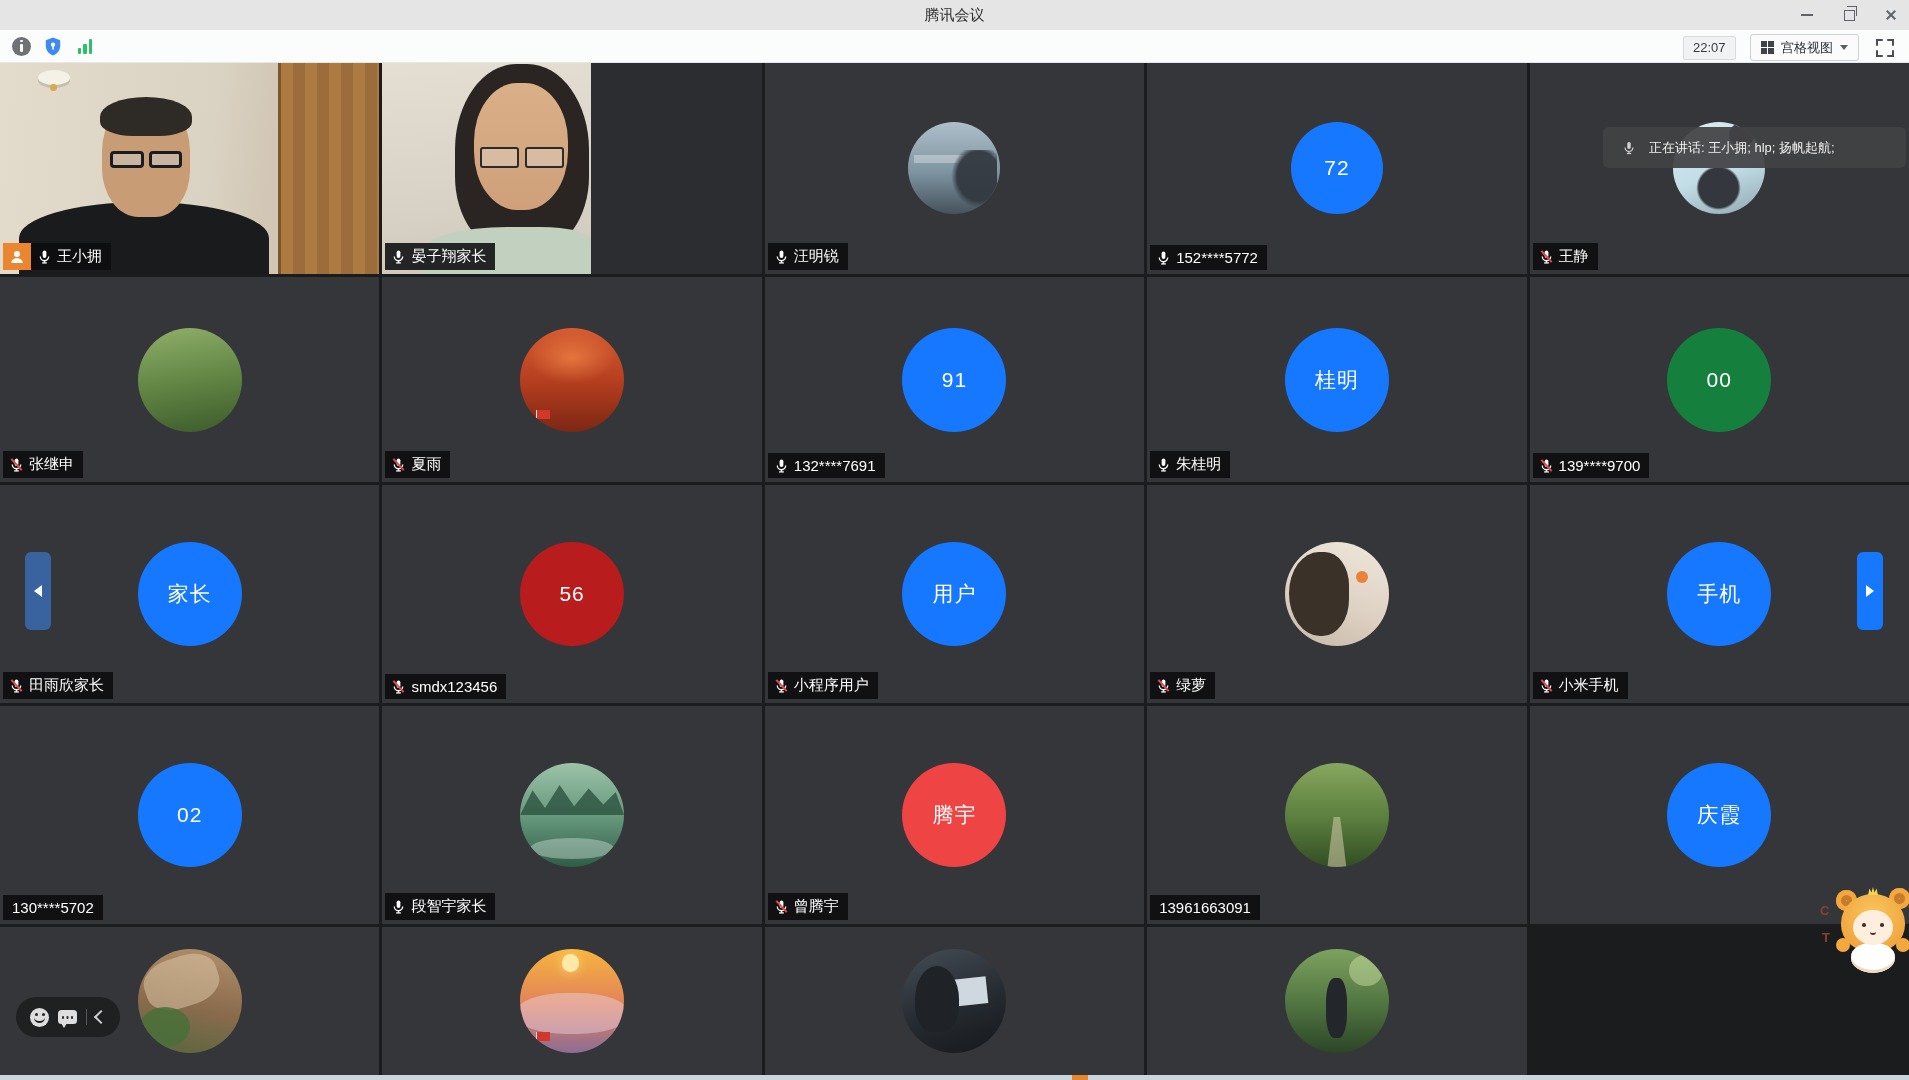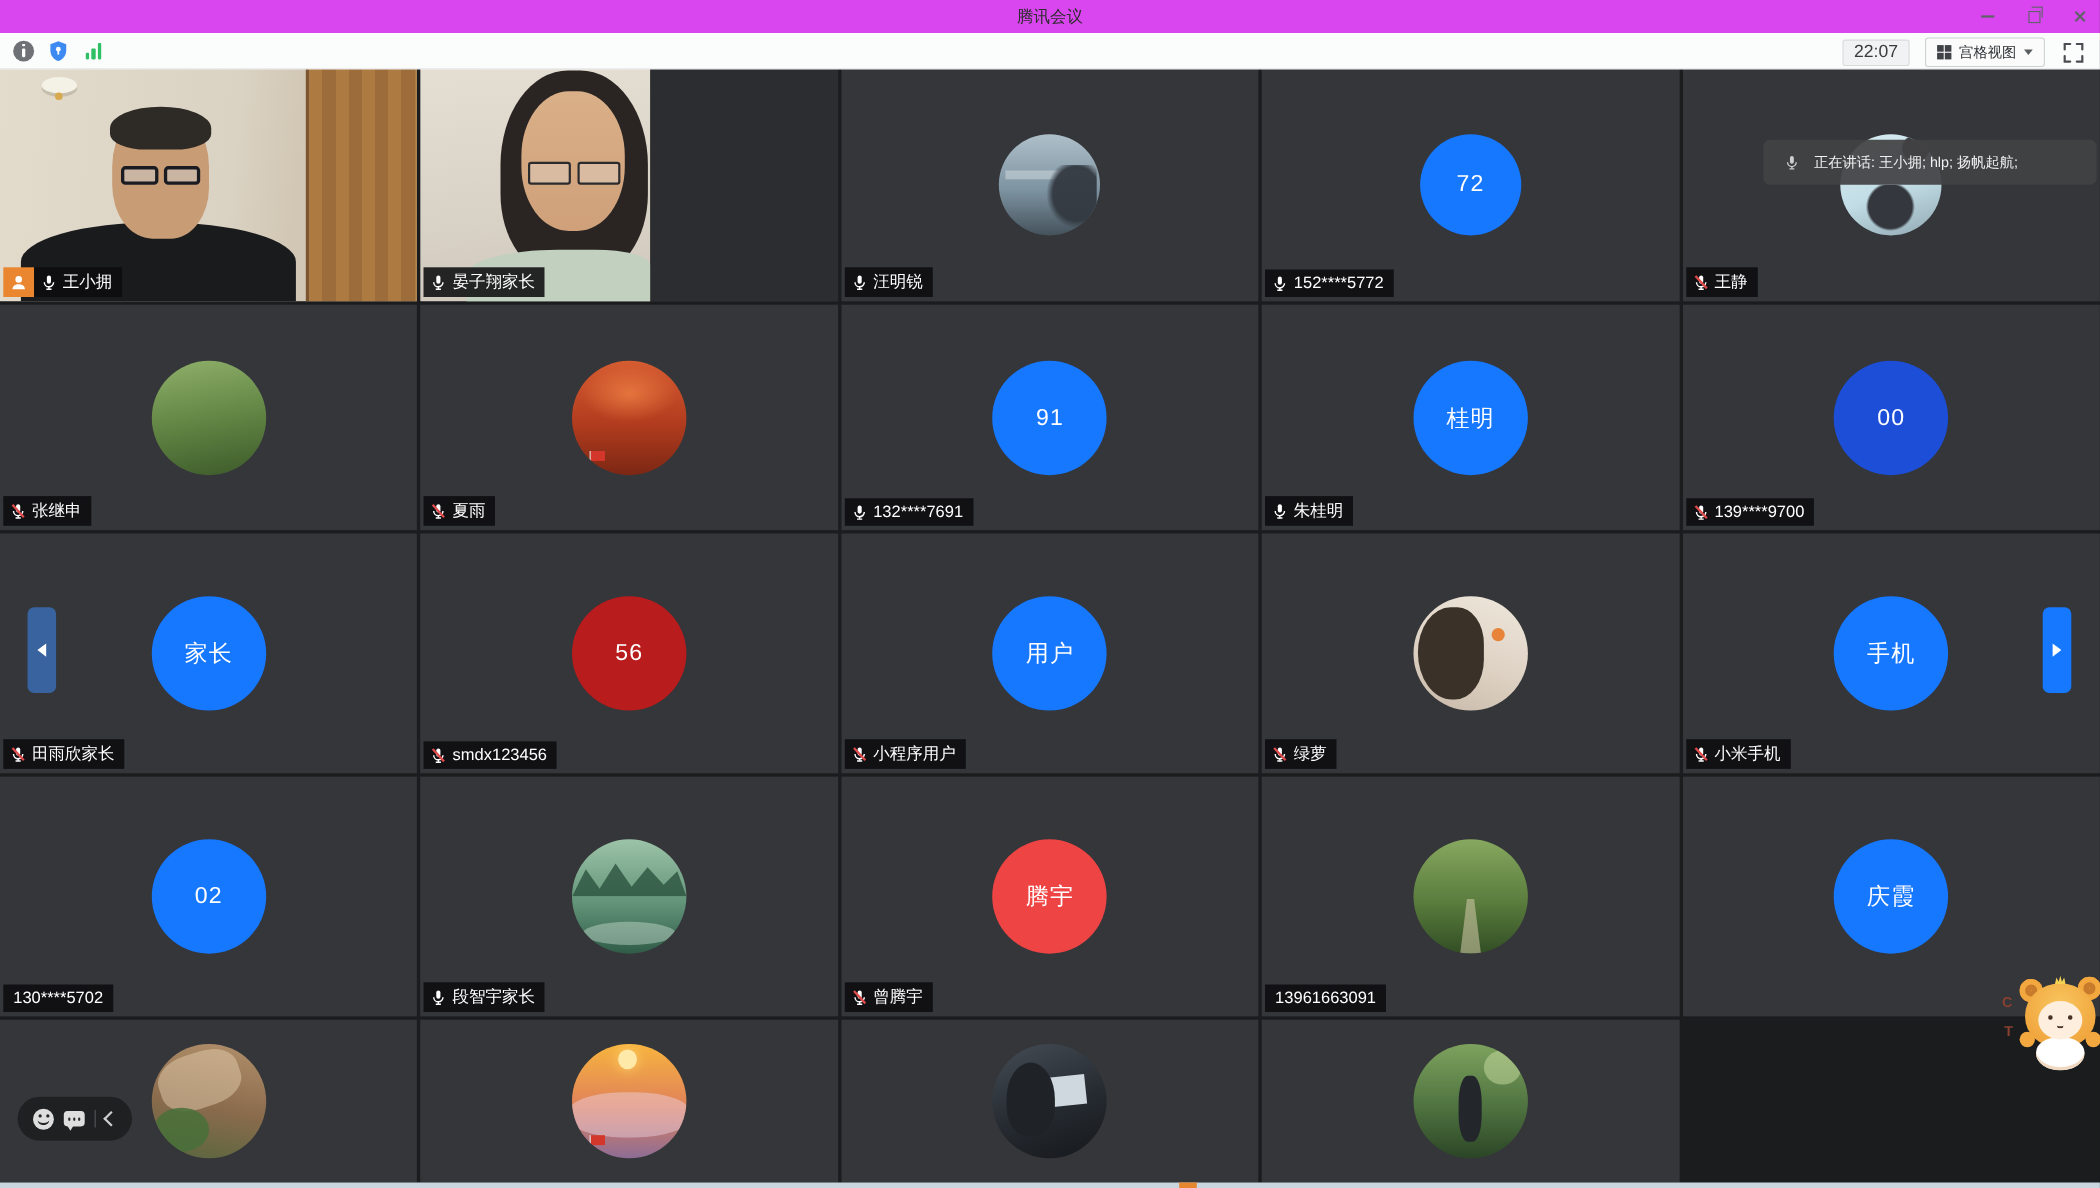--- a/index.html
+++ b/index.html
@@ -1,20 +1,20 @@
 <!DOCTYPE html>
 <html><head>
 <meta charset="utf-8">
 <style>
   html,body{margin:0;padding:0;}
   body{font-family:"Liberation Sans","DejaVu Sans",sans-serif;background:#1b1c1e;}
   #app{position:relative;width:1909px;height:1080px;overflow:hidden;background:#1b1c1e;}
 
   
-  .titlebar{position:absolute;left:0;top:0;width:100%;height:30px;background:#d946ef;border-bottom:6px solid #c2410c;z-index:40;}
+  .titlebar{position:absolute;left:0;top:0;width:100%;height:30px;background:#e5e5e5;border-bottom:6px solid #c2410c;z-index:40;}
   .titlebar .title{position:absolute;left:0;right:0;top:6px;text-align:center;font-size:15px;color:#2d2d2d;}
   .win-controls{position:absolute;right:10px;top:0;height:30px;display:flex;align-items:center;gap:26px;}
   .win-btn{width:16px;height:16px;display:flex;align-items:center;justify-content:center;cursor:pointer;}
   .glyph-min{width:12px;height:2px;background:#5f6368;}
   .glyph-restore{position:relative;width:9px;height:9px;border:1.5px solid #5f6368;}
   .glyph-restore::after{content:'';position:absolute;left:2px;top:-5px;width:9px;height:9px;border-top:1.5px solid #5f6368;border-right:1.5px solid #5f6368;}
   .glyph-close{position:relative;width:12px;height:12px;}
   .glyph-close::before,.glyph-close::after{content:'';position:absolute;left:5px;top:0;width:2px;height:12px;background:#5f6368;}
   .glyph-close::before{transform:rotate(45deg);} .glyph-close::after{transform:rotate(-45deg);}
 
@@ -22,21 +22,21 @@
   .toolbar{position:absolute;left:0;top:30px;width:100%;height:32px;background:#fbfcfc;border-bottom:1px solid #e7e8e9;z-index:40;}
   .status-left{position:absolute;left:10px;top:5px;display:flex;gap:10px;align-items:center;}
   .ic-box{width:22px;height:22px;display:flex;align-items:center;justify-content:center;cursor:pointer;}
   .ic-info{position:relative;width:19px;height:19px;background:#6e7276;border-radius:50%;}
   .ic-info::before{content:'';position:absolute;left:8.5px;top:3px;width:2.5px;height:2.5px;background:#fff;border-radius:50%;}
   .ic-info::after{content:'';position:absolute;left:8.5px;top:7px;width:2.5px;height:8px;background:#fff;border-radius:1px;}
   .ic-signal{display:flex;align-items:flex-end;gap:2px;height:15px;}
   .ic-signal i{display:block;width:3.5px;background:#2fbf64;border-radius:1px;}
   .ic-signal i:nth-child(1){height:6px;} .ic-signal i:nth-child(2){height:10px;} .ic-signal i:nth-child(3){height:15px;}
   .toolbar-right{position:absolute;right:12px;top:4px;display:flex;align-items:center;gap:14px;}
-  .time-box{height:22px;padding:0 9px;background:#f1f2f3;border:1px solid #d9dadb;border-radius:2px;font-size:16px;color:#3a3a3a;display:flex;align-items:center;}
+  .time-box{height:22px;padding:0 9px;background:#f1f2f3;border:1px solid #d9dadb;border-radius:2px;font-size:13px;color:#3a3a3a;display:flex;align-items:center;}
   .view-btn{height:25px;padding:0 10px;background:#fbfbfb;border:1px solid #cfd0d2;border-radius:3px;display:flex;align-items:center;gap:7px;cursor:pointer;}
   .grid-ic{display:grid;grid-template-columns:6px 6px;grid-template-rows:6px 6px;gap:1.5px;}
   .grid-ic i{background:#3f4347;display:block;}
   .view-btn .lbl{font-size:13px;color:#2f3337;}
   .caret{width:0;height:0;border-left:4px solid transparent;border-right:4px solid transparent;border-top:5px solid #5a5e62;}
   .fs-btn{width:24px;height:24px;display:flex;align-items:center;justify-content:center;cursor:pointer;}
 
   
   .grid{position:absolute;left:0;top:62px;right:0;bottom:5px;display:grid;grid-template-columns:repeat(5,1fr);grid-template-rows:212px 205px 218px 218px 1fr;gap:3px;background:#1b1c1e;}
   .tile{position:relative;background:#343639;overflow:hidden;cursor:pointer;}
@@ -355,21 +355,21 @@
               <path d="M3.5 7.5a4.5 4.5 0 0 0 9 0" fill="none" stroke="#fff" stroke-width="1.4"></path>
               <line x1="8" y1="12" x2="8" y2="14" stroke="#fff" stroke-width="1.4"></line>
               <line x1="5.5" y1="14.3" x2="10.5" y2="14.3" stroke="#fff" stroke-width="1.4"></line>
             </svg>
             <span>朱桂明</span>
           </span>
         </div>
       </div>
       <div class="tile">
         <div class="tile-center">
-          <div class="avatar initials" style="background: #1d4ed8;">00</div>
+          <div class="avatar initials" style="background: #15803d;">00</div>
         </div>
         <div class="label-row">
           <span class="name-label">
             <svg width="15" height="16" viewBox="0 0 16 16">
               <rect x="6" y="1" width="4" height="8" rx="2" fill="#fff"></rect>
               <path d="M3.5 7.5a4.5 4.5 0 0 0 9 0" fill="none" stroke="#fff" stroke-width="1.4"></path>
               <line x1="8" y1="12" x2="8" y2="14" stroke="#fff" stroke-width="1.4"></line>
               <line x1="5.5" y1="14.3" x2="10.5" y2="14.3" stroke="#fff" stroke-width="1.4"></line>
               <line x1="2.5" y1="1.5" x2="13.5" y2="13.5" stroke="#e14b4b" stroke-width="2.2"></line>
             </svg>

